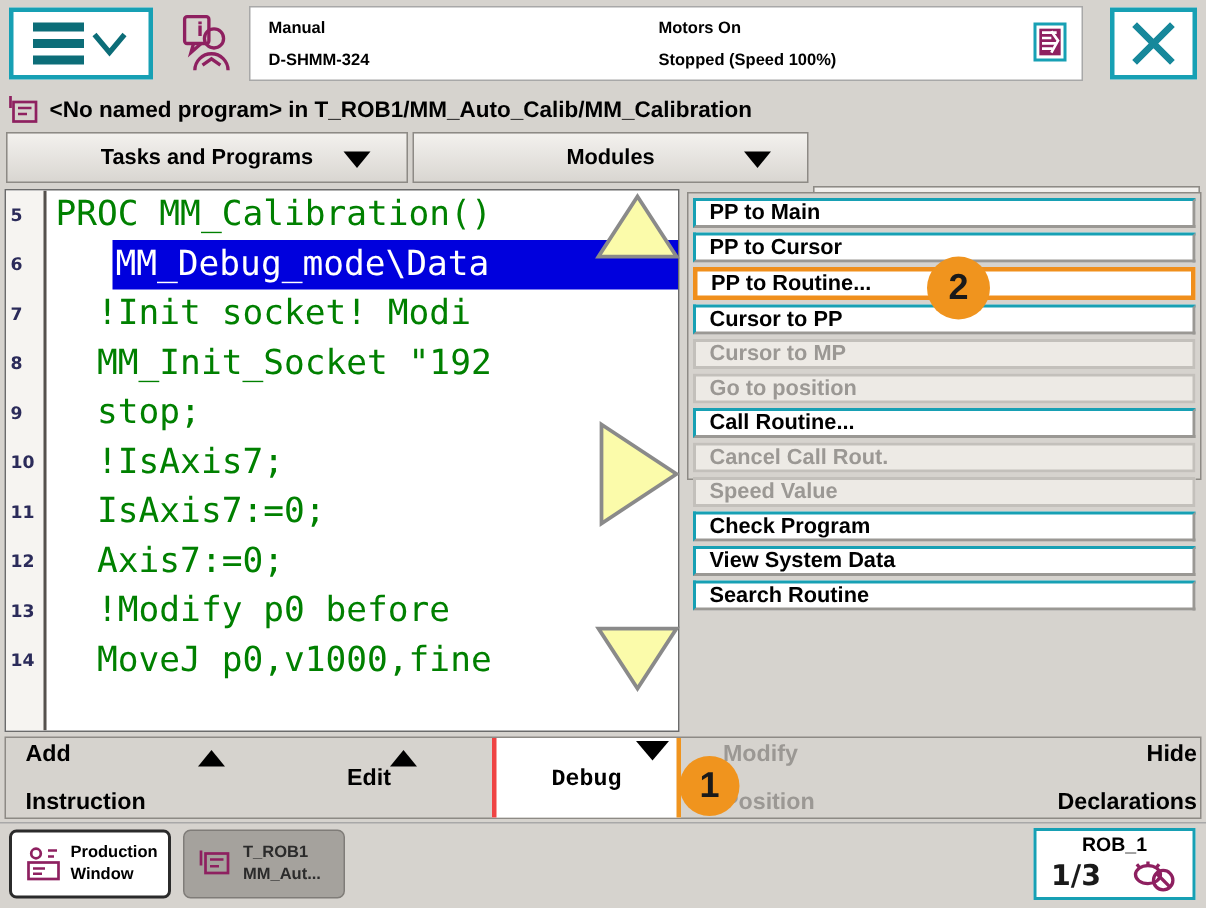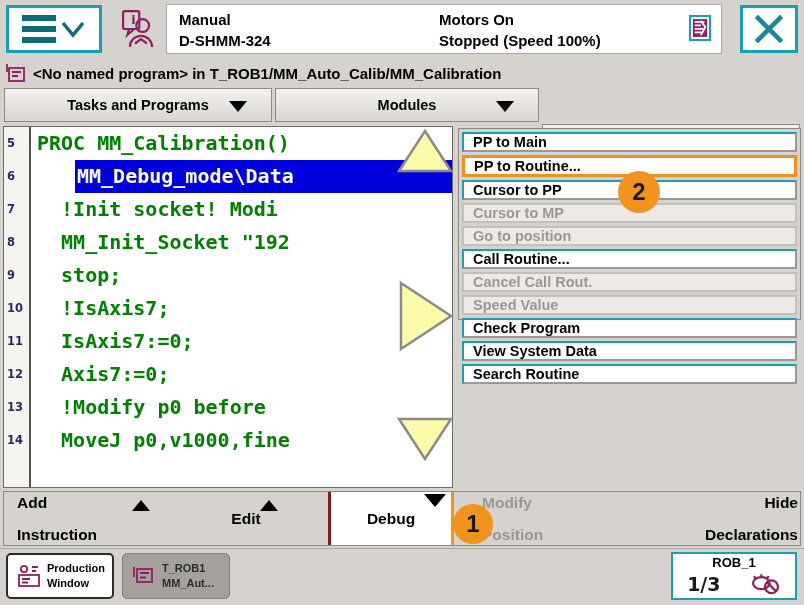--- a/index.html
+++ b/index.html
@@ -46,21 +46,21 @@
     margin-left: 4px;
     width: 556px; height: 50px;
     background: #ffffff;
     border: 1px solid #a8a8a8;
     position: relative;
   }
   .status-col { position: absolute; }
   .status-col.left  { left: 12px; top: 4px; }
   .status-col.mid   { left: 272px; top: 4px; }
   .status-line {
-    font-size: 15px; font-weight: bold; color: #000;
+    font-size: 11px; font-weight: bold; color: #000;
     line-height: 21px; white-space: nowrap;
   }
   .prog-glyph {
     position: absolute; right: 10px; top: 10px;
     width: 22px; height: 26px;
     border: 2px solid #17a0b4;
     background: #ffffff;
     display: flex; align-items: center; justify-content: center;
   }
 
@@ -133,21 +133,21 @@
     text-align: left; padding-left: 3px;
     height: 33px; line-height: 33px;
   }
   .codearea {
     position: absolute; left: 29px; top: 0;
     width: 421px; height: 100%;
   }
   .codeline {
     height: 33px; line-height: 33px;
     font-family: "DejaVu Sans Mono", monospace;
-    font-size: 20px; font-weight: bold;
+    font-size: 23px; font-weight: normal;
     color: #008000;
     white-space: pre;
     padding-left: 4px;
   }
   .codeline.sel {
     background: #0000dd; color: #ffffff;
     margin-left: 42px; padding-left: 2px;
   }
 
   
@@ -225,25 +225,26 @@
   }
   .bb-caret-down {
     position: absolute; top: 2px; right: 5px;
     width: 0; height: 0;
     border-left: 11px solid transparent;
     border-right: 11px solid transparent;
     border-top: 13px solid #000;
   }
   .bb-item.active {
     background: #ffffff;
-    border-left: 3px solid #7f1d1d;
+    border-left: 3px solid #ef4444;
     border-right: 3px solid #f0941e;
     align-items: center;
     justify-content: center;
     padding-left: 0;
+    font-family: Liberation Mono, monospace;
   }
 
   
   .taskbar {
     position: absolute; left: 0; top: 548px;
     width: 804px; height: 57px;
     background: #d6d3ce;
     border-top: 1px solid #a8a8a8;
   }
   .task-btn {
@@ -262,21 +263,21 @@
     left: 122px; width: 108px;
     background: #a5a29d;
     border: 1px solid #7f7c78;
   }
   .task-ico { width: 26px; height: 26px; margin-right: 5px; flex: 0 0 auto; }
   .task-lbl { font-size: 11px; font-weight: bold; color: #000; line-height: 15px; }
   .task-btn.win2 .task-lbl { color: #2b2b2b; }
 
   .robpanel {
     position: absolute; right: 7px; top: 3px;
-    width: 126px; height: 48px;
+    width: 108px; height: 48px;
     background: #ffffff;
     border: 2px solid #17a0b4;
   }
   .rob-title {
     text-align: center; font-size: 13px; font-weight: bold;
     color: #000; margin-top: 1px;
   }
   .rob-body { display: flex; align-items: center; justify-content: space-around; height: 28px; }
   .rob-frac { font-size: 19px; font-weight: bold; color: #1a1a1a; font-family: "DejaVu Sans", sans-serif; }
 </style>
@@ -394,20 +395,21 @@
   </svg>
   <svg class="scroll-arrow" style="left:398px; top:280px;" width="56" height="72">
     <polygon points="3,3 53,36 3,69" fill="#fbfbaa" stroke="#8a8a8a" stroke-width="2.5"></polygon>
   </svg>
   <svg class="scroll-arrow" style="left:396px; top:416px;" width="58" height="46">
     <polygon points="3,3 55,3 29,43" fill="#fbfbaa" stroke="#8a8a8a" stroke-width="2.5"></polygon>
   </svg>
 
   <div class="popup">
     <div class="menu-btn-item">PP to Main</div>
+    <div class="menu-btn-item">PP to Cursor</div>
     <div class="menu-btn-item highlight">PP to Routine...</div>
     <div class="menu-btn-item">Cursor to PP</div>
     <div class="menu-btn-item disabled">Cursor to MP</div>
     <div class="menu-btn-item disabled">Go to position</div>
     <div class="menu-btn-item">Call Routine...</div>
     <div class="menu-btn-item disabled">Cancel Call Rout.</div>
     <div class="menu-btn-item disabled">Speed Value</div>
     <div class="menu-btn-item">Check Program</div>
     <div class="menu-btn-item">View System Data</div>
     <div class="menu-btn-item">Search Routine</div>

